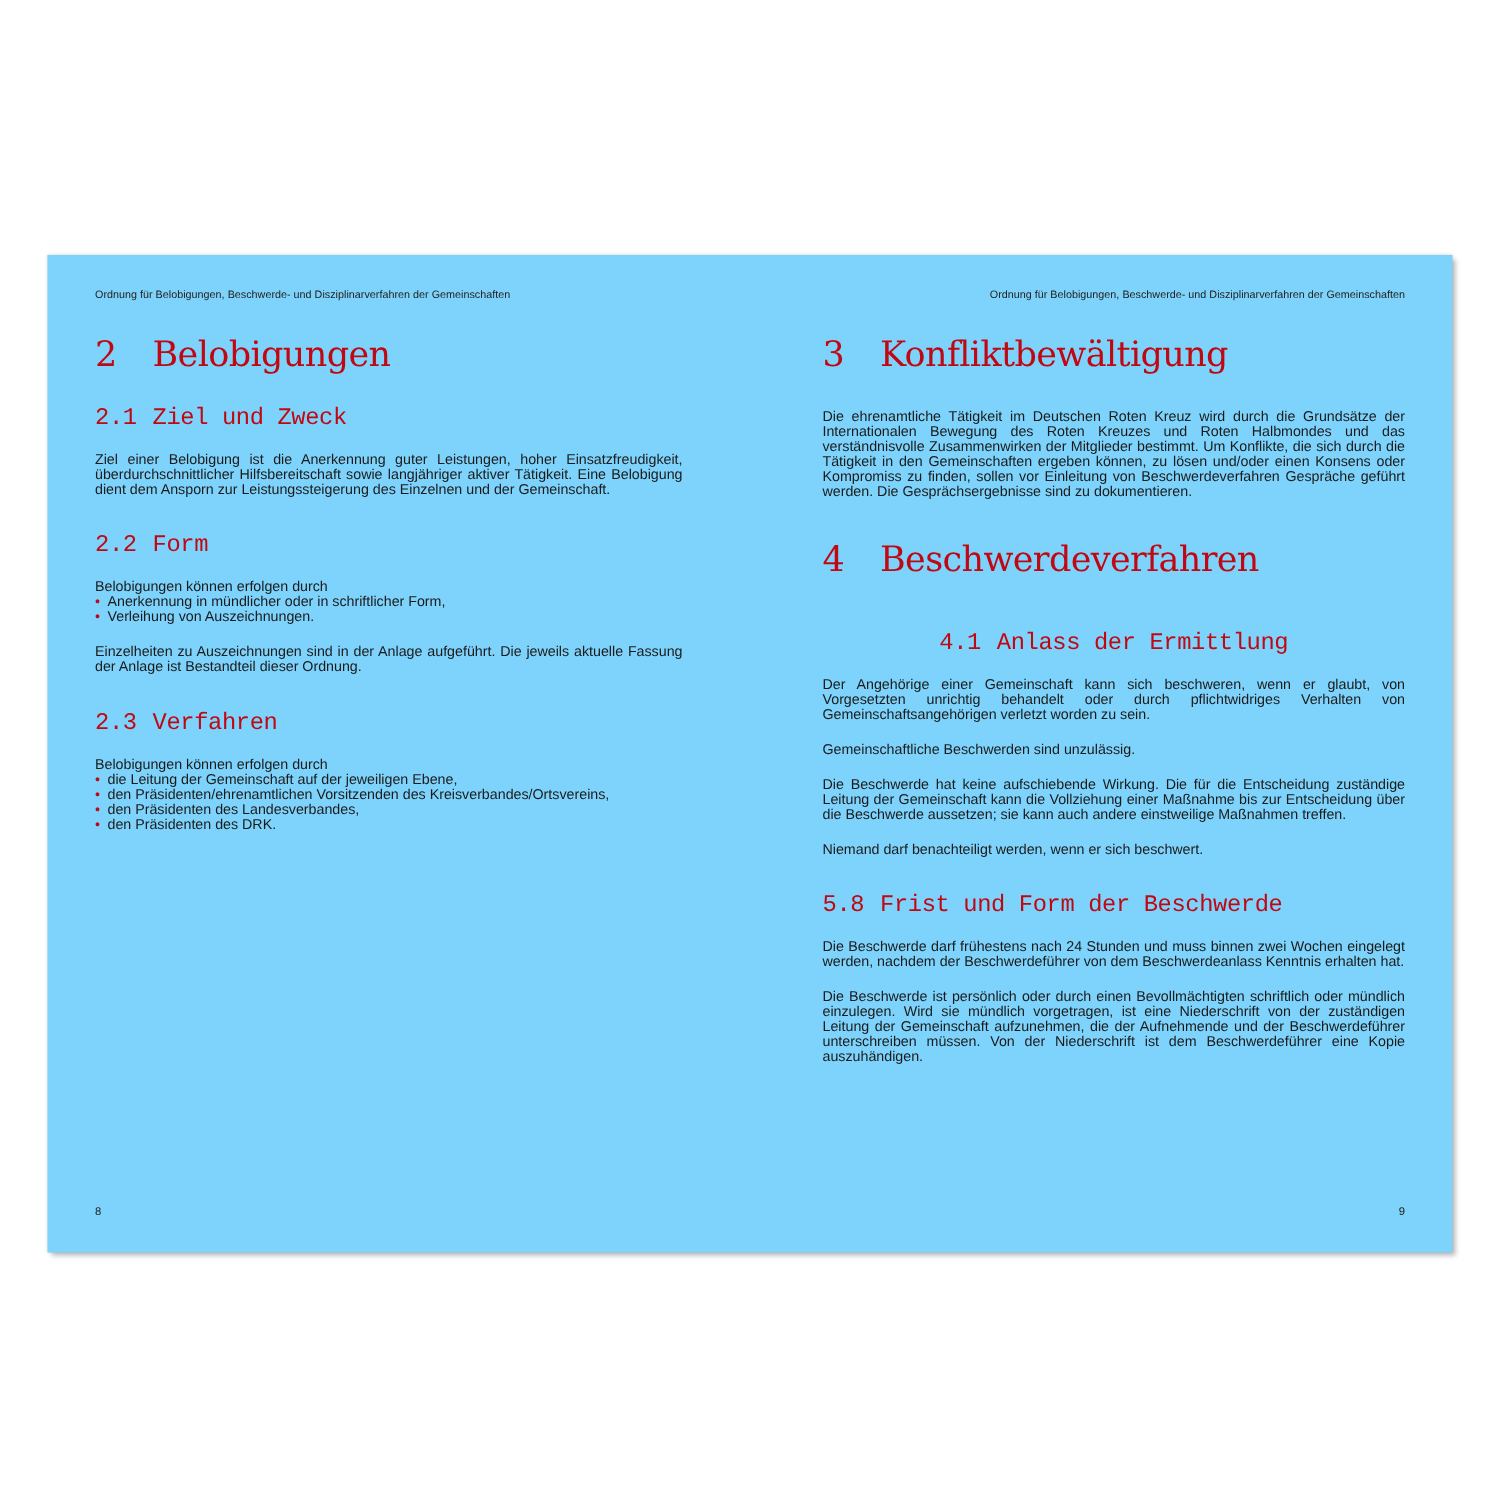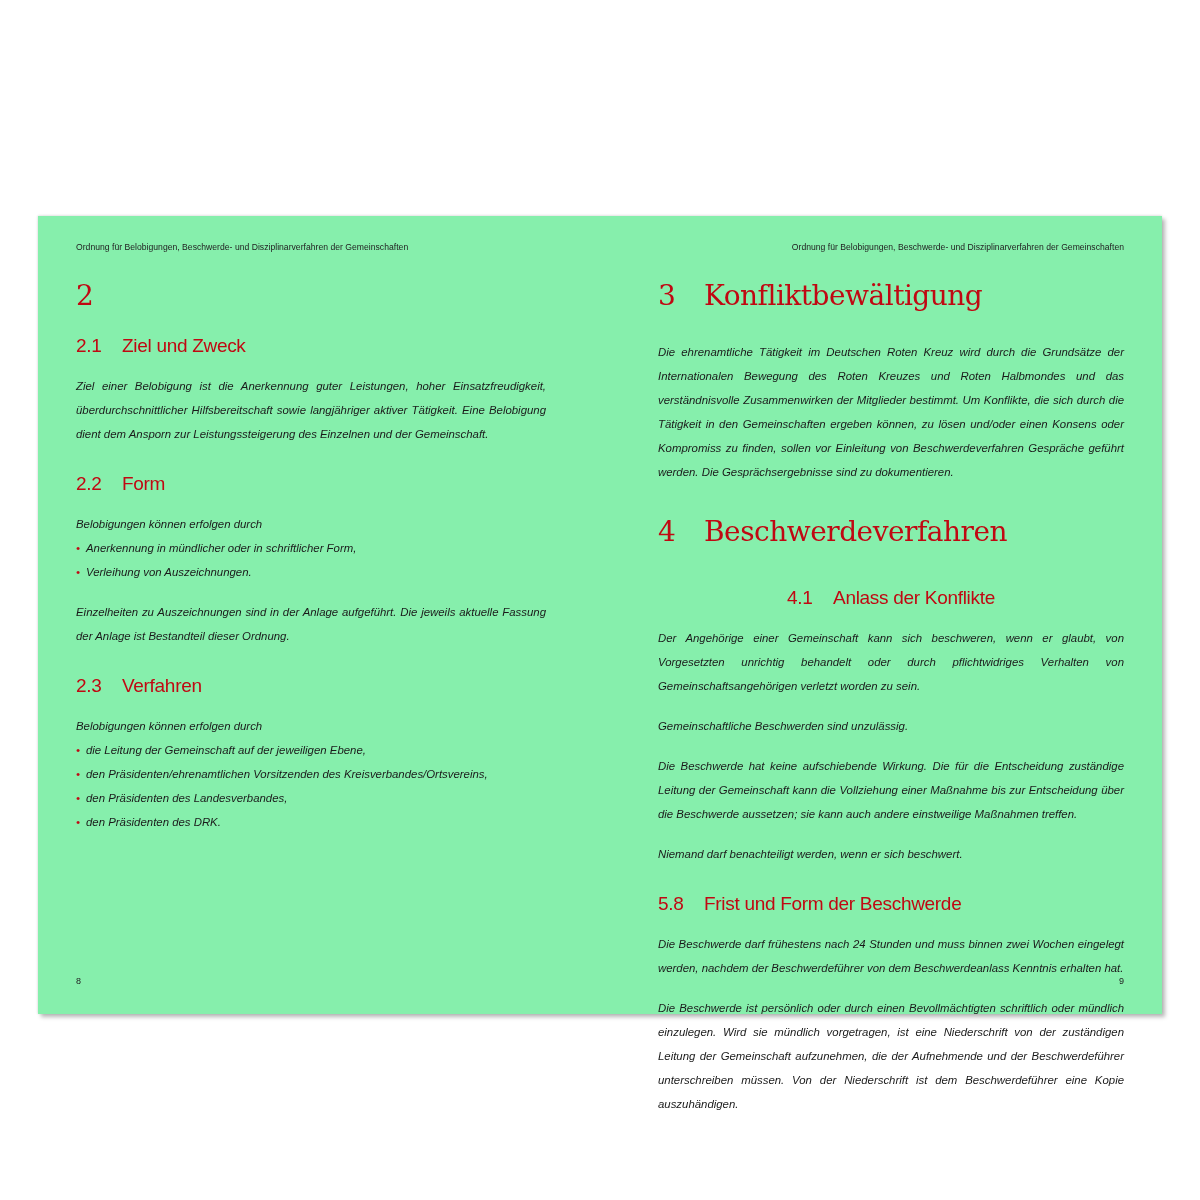--- a/index.html
+++ b/index.html
@@ -11,24 +11,24 @@
       width: 1200px;
       height: 1200px;
       position: relative;
       overflow: hidden;
       font-family: "Liberation Sans", sans-serif;
       color: #1a1a1a;
     }
     .spread {
       position: absolute;
       left: 38px;
-      top: 216px;
+      top: 204px;
       width: 1124px;
       height: 798px;
-      background: #86efac;
+      background: #7dd3fc;
       box-shadow: 3px 3px 4px rgba(0,0,0,0.28), 0 -1px 2px rgba(0,0,0,0.08), -1px 0 2px rgba(0,0,0,0.06);
     }
     .page {
       position: absolute;
       top: 0;
       height: 798px;
     }
     .page-left { left: 0; width: 562px; }
     .page-right { left: 562px; width: 562px; }
 
@@ -56,39 +56,38 @@
       font-size: 28px;
       font-weight: normal;
       line-height: 40px;
       margin: 0;
       white-space: nowrap;
       display: flex;
       letter-spacing: -0.5px;
     }
     .h1 .num { display: inline-block; width: 46px; }
     .h2 {
-      font-family: Liberation Sans, sans-serif;
+      font-family: Liberation Mono, monospace;
       color: #c00812;
       font-size: 19px;
       font-weight: normal;
       line-height: 28px;
       margin: 0;
       white-space: nowrap;
       display: flex;
       letter-spacing: -0.3px;
     }
     .h2 .num { display: inline-block; width: 46px; }
 
     p, ul {
       font-size: 11.4px;
-      line-height: 24px;
+      line-height: 12px;
       margin: 0;
       text-align: justify;
       color: #1a1a1a;
-      font-style: italic;
     }
     ul {
       list-style: none;
       padding: 0;
       text-align: left;
     }
     ul li {
       position: relative;
       padding-left: 10px;
     }
@@ -112,20 +111,21 @@
 <body>
 
 <div class="spread">
 
   <div class="page page-left">
     <div class="running-head">Ordnung für Belobigungen, Beschwerde- und Disziplinarverfahren der Gemeinschaften</div>
 
     <div class="content">
       <h1 class="h1" style="margin-top:0;">
         <span class="num">2</span>
+        <span>Belobigungen</span>
       </h1>
 
       <h2 class="h2" style="margin-top:16px;">
         <span class="num">2.1</span>
         <span>Ziel und Zweck</span>
       </h2>
       <p style="margin-top:14px;">Ziel einer Belobigung ist die Anerkennung guter Leistungen, hoher Einsatzfreudigkeit, überdurchschnittlicher Hilfsbereitschaft sowie langjähriger aktiver Tätigkeit. Eine Belobigung dient dem Ansporn zur Leistungssteigerung des Einzelnen und der Gemeinschaft.</p>
 
       <h2 class="h2" style="margin-top:24px;">
         <span class="num">2.2</span>
@@ -164,21 +164,21 @@
       </h1>
       <p style="margin-top:24px;">Die ehrenamtliche Tätigkeit im Deutschen Roten Kreuz wird durch die Grundsätze der Internationalen Bewegung des Roten Kreuzes und Roten Halbmondes und das verständnisvolle Zusammenwirken der Mitglieder bestimmt. Um Konflikte, die sich durch die Tätigkeit in den Gemeinschaften ergeben können, zu lösen und/oder einen Konsens oder Kompromiss zu finden, sollen vor Einleitung von Beschwerdeverfahren Gespräche geführt werden. Die Gesprächsergebnisse sind zu dokumentieren.</p>
 
       <h1 class="h1" style="margin-top:28px;">
         <span class="num">4</span>
         <span>Beschwerdeverfahren</span>
       </h1>
 
       <h2 class="h2" style="margin-top:32px;justify-content:center;">
         <span class="num">4.1</span>
-        <span>Anlass der Konflikte</span>
+        <span>Anlass der Ermittlung</span>
       </h2>
       <p style="margin-top:14px;">Der Angehörige einer Gemeinschaft kann sich beschweren, wenn er glaubt, von Vorgesetzten unrichtig behandelt oder durch pflichtwidriges Verhalten von Gemeinschaftsangehörigen verletzt worden zu sein.</p>
       <p style="margin-top:16px;">Gemeinschaftliche Beschwerden sind unzulässig.</p>
       <p style="margin-top:16px;">Die Beschwerde hat keine aufschiebende Wirkung. Die für die Entscheidung zuständige Leitung der Gemeinschaft kann die Vollziehung einer Maßnahme bis zur Entscheidung über die Beschwerde aussetzen; sie kann auch andere einstweilige Maßnahmen treffen.</p>
       <p style="margin-top:16px;">Niemand darf benachteiligt werden, wenn er sich beschwert.</p>
 
       <h2 class="h2" style="margin-top:24px;">
         <span class="num">5.8</span>
         <span>Frist und Form der Beschwerde</span>
       </h2>

